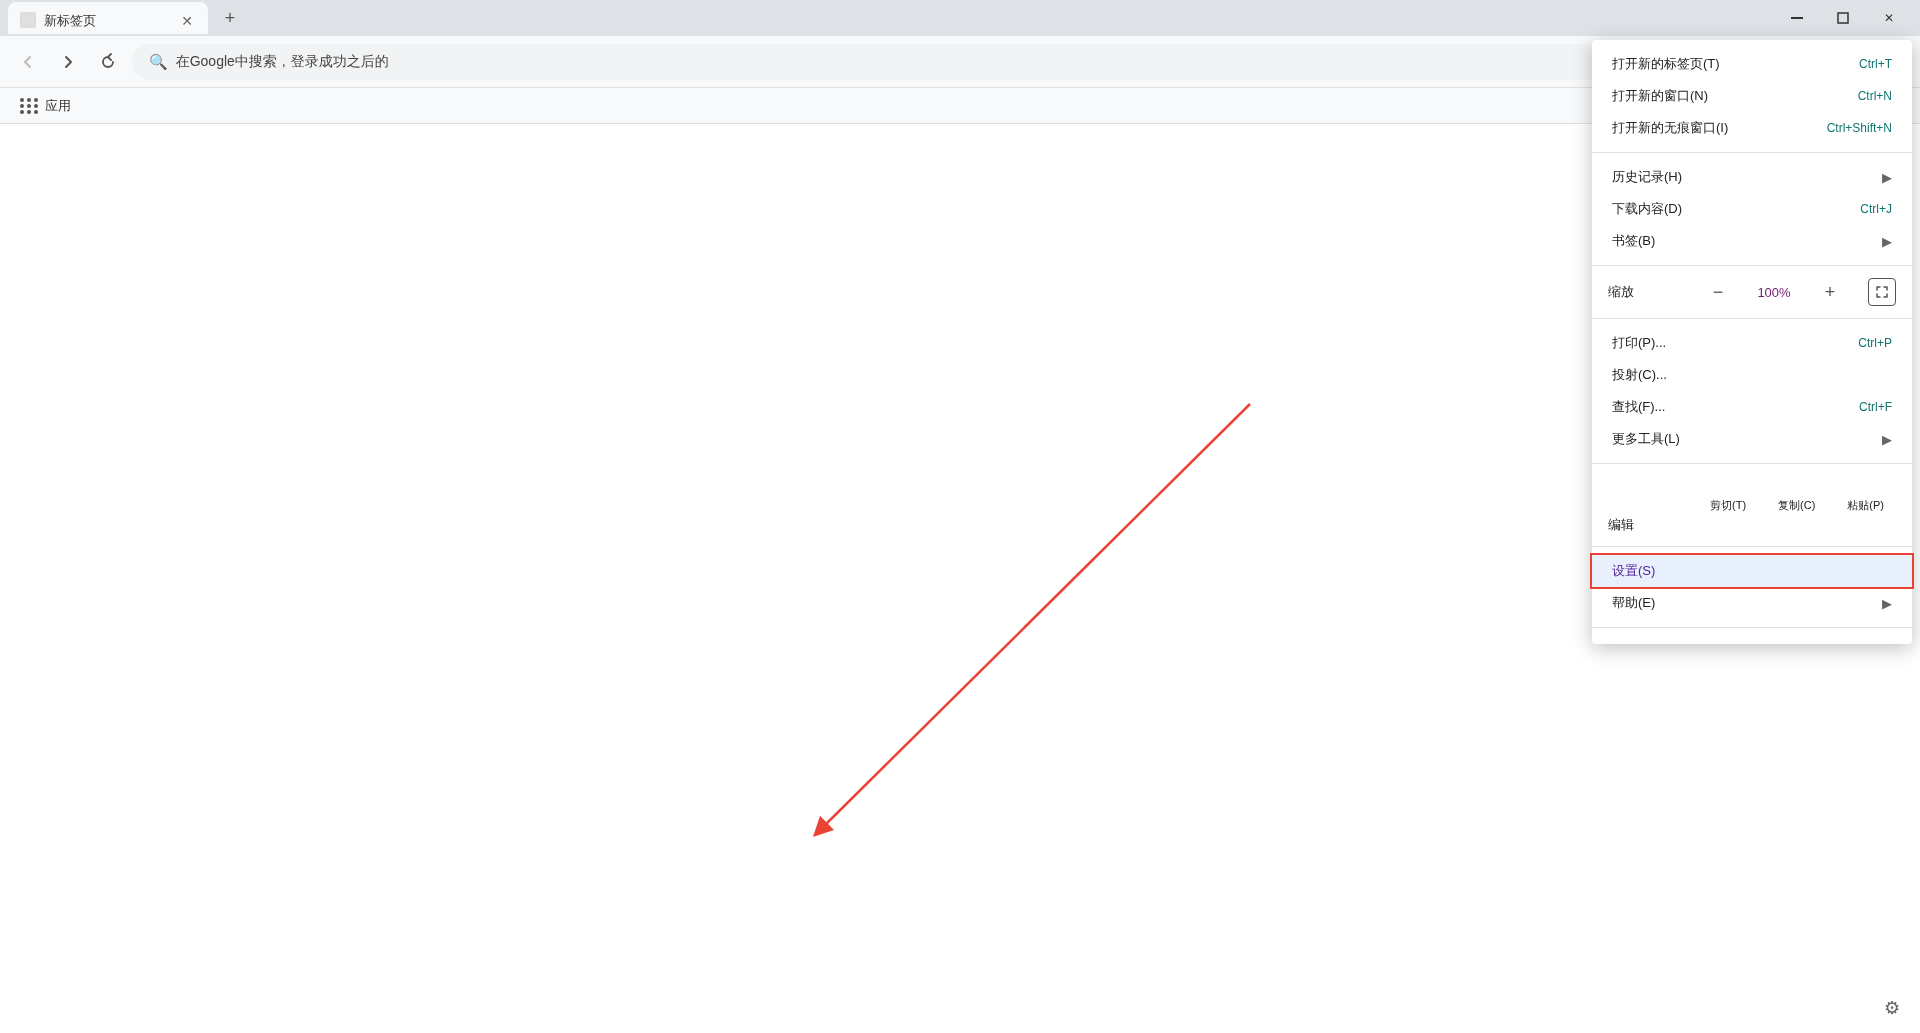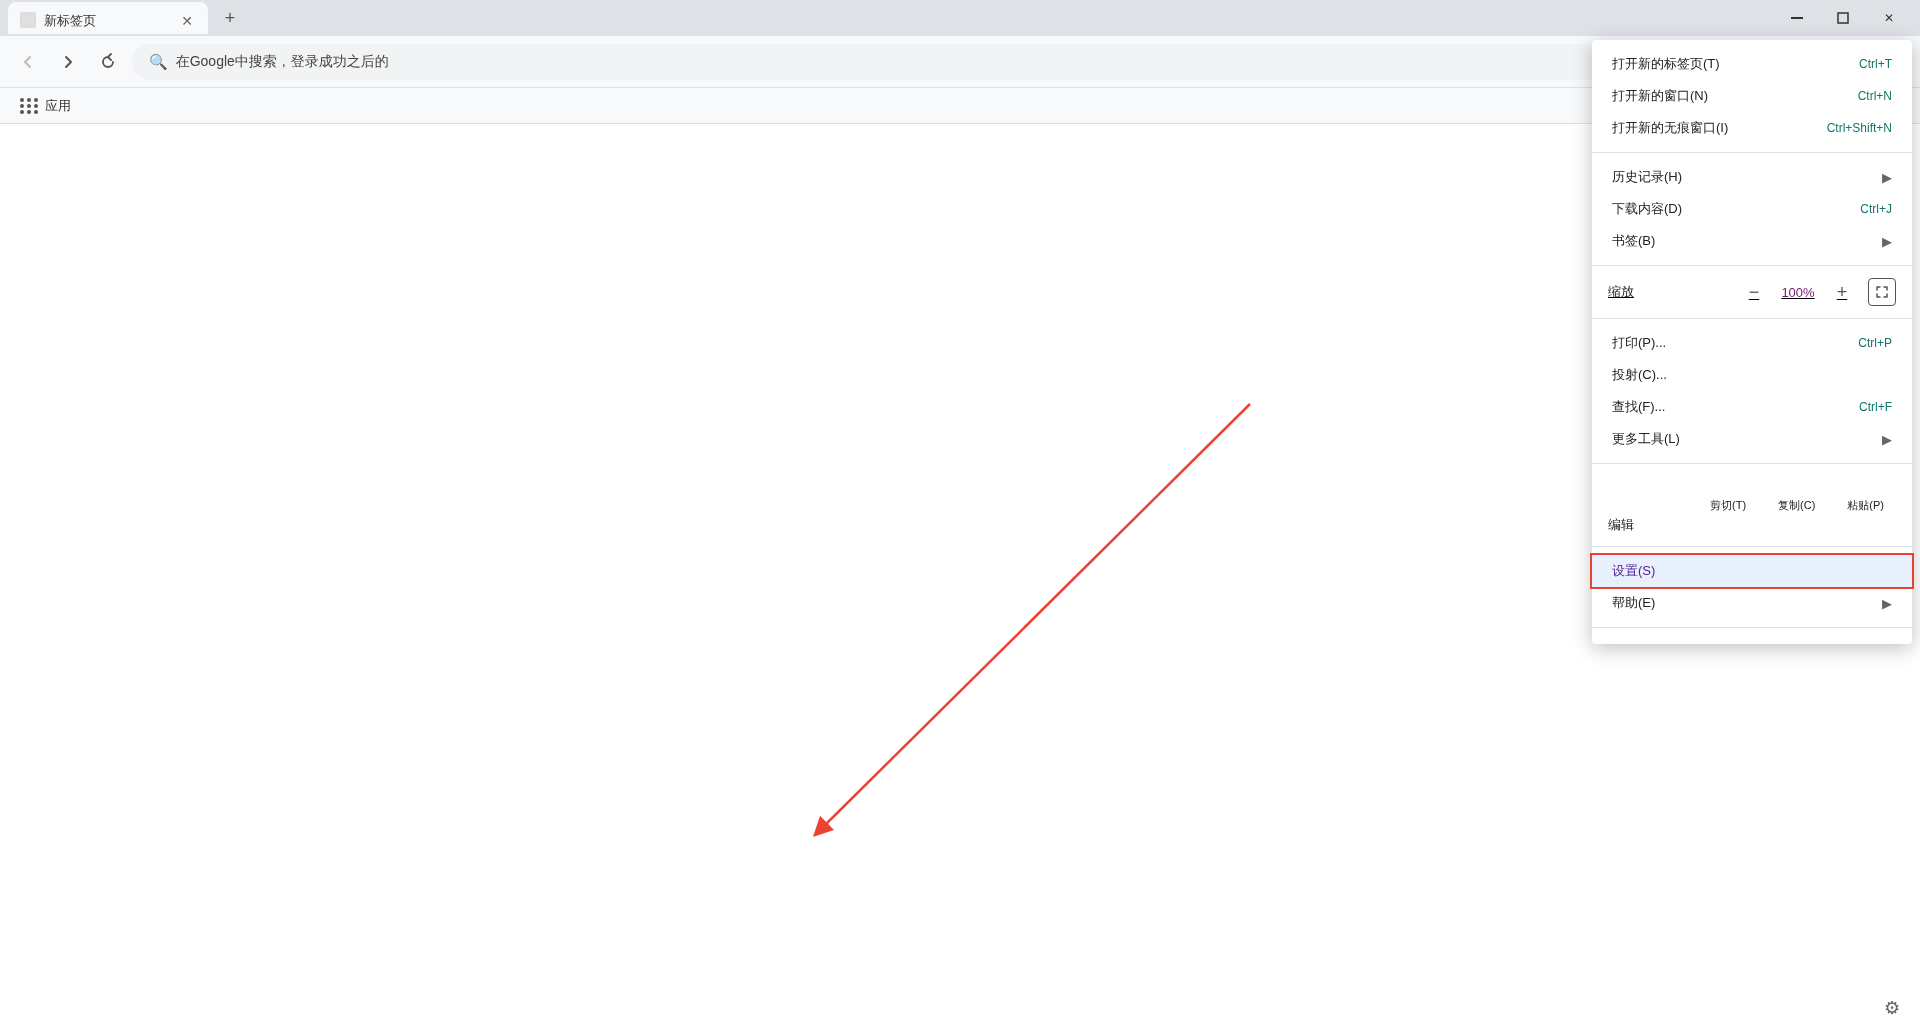--- a/index.html
+++ b/index.html
@@ -268,22 +268,21 @@
     }
     .menu-separator {
       height: 1px;
       background: #e0e0e0;
       margin: 8px 0;
     }
     .menu-zoom-row {
       display: flex;
       align-items: center;
       padding: 4px 16px;
-      gap: 8px;
-      text-decoration: underline;
+      gap: 20px;
     }
     .menu-zoom-label { color: #202124; flex: 1; }
     .zoom-btn {
       width: 28px; height: 28px;
       border-radius: 50%;
       display: flex; align-items: center; justify-content: center;
       font-size: 18px; color: #555;
       cursor: pointer;
       border: none;
       background: transparent;

